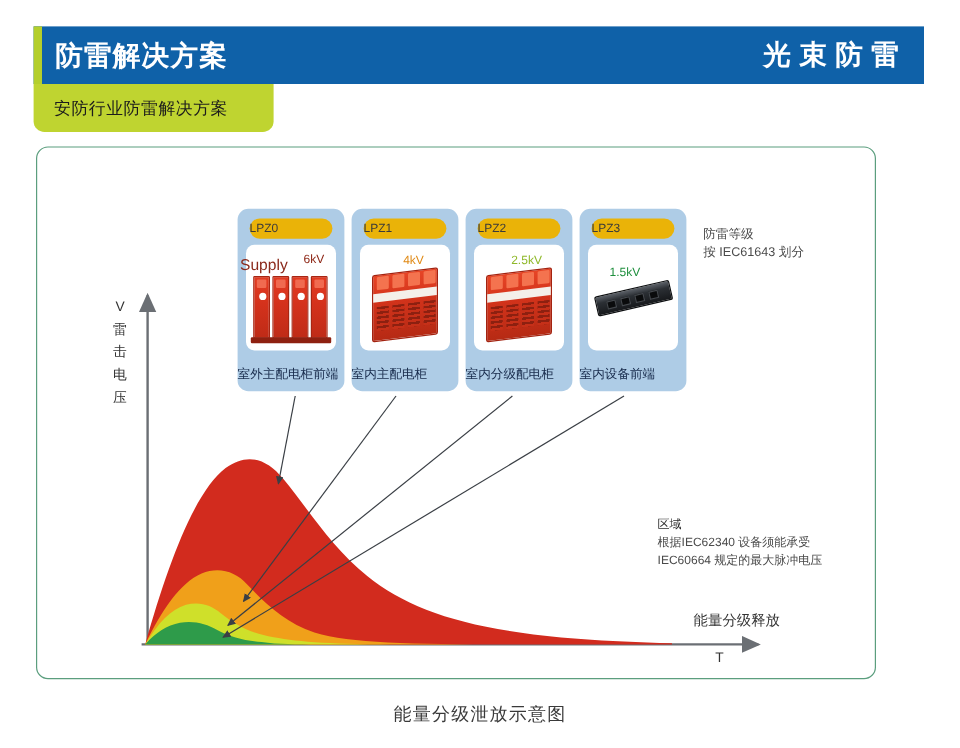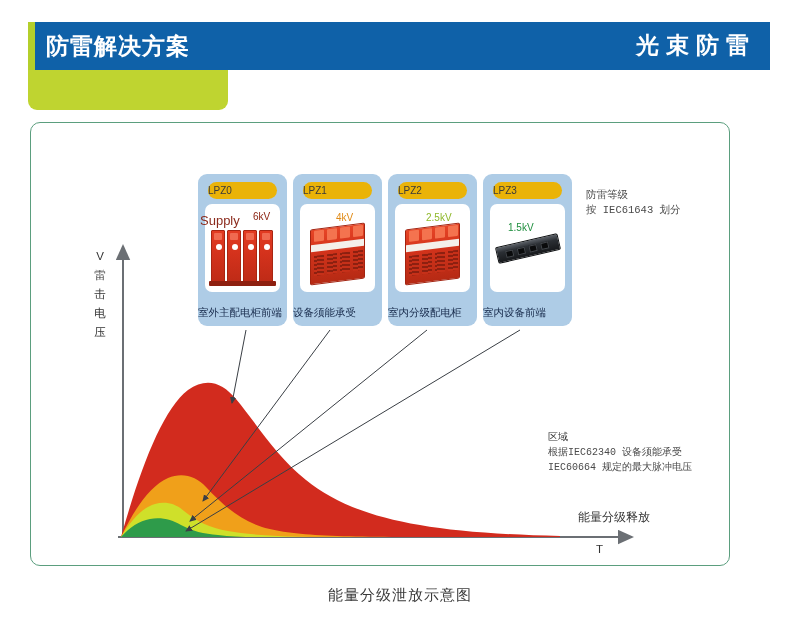--- a/index.html
+++ b/index.html
@@ -108,21 +108,21 @@
   .pdu{
     left:6px;top:36px;width:64px;height:17px;transform:rotate(-13deg);
     background:linear-gradient(180deg,#5c6168 0%,#2b2f34 35%,#17191c 100%);
     border:1px solid #0d0f11;box-sizing:border-box;border-radius:2px;
   }
   .pdu .sock{
     position:absolute;top:5px;width:8px;height:7px;background:#0a0b0c;border:1px solid #43474c;box-sizing:border-box;
   }
 
   
-  .note{position:absolute;color:#4a4a4a;font-family:Liberation Mono, monospace;}
+  .note{position:absolute;color:#4a4a4a;}
   .note-grade{left:586px;top:188px;font-size:10.5px;line-height:15px;}
   .note-zone{left:548px;top:430px;font-size:10px;line-height:15px;}
   .note-zone .hd{color:#2e2e2e;}
 
   .axis-y-label{
     position:absolute;left:92px;top:247px;width:16px;
     font-size:11.5px;color:#333;line-height:19px;text-align:center;
   }
   .axis-x-label{
     position:absolute;left:578px;top:509px;
@@ -145,20 +145,21 @@
 </head>
 <body>
 
 <div id="root">
 
   <div class="header-bar"></div>
   <div class="header-accent"></div>
   <div class="header-title">防雷解决方案</div>
   <div class="header-brand">光束防雷</div>
   <div class="subtab"></div>
+  <div class="subtab-label">安防行业防雷解决方案</div>
 
   <div class="frame"></div>
 
   <svg class="diagram" viewBox="0 0 800 623">
     <defs>
       <linearGradient id="busGrad" x1="0" y1="0" x2="1" y2="0">
         <stop offset="0%" stop-color="#8c2413"></stop>
         <stop offset="24%" stop-color="#b83c16"></stop>
         <stop offset="42%" stop-color="#e08a16"></stop>
         <stop offset="58%" stop-color="#c8c02a"></stop>
@@ -245,21 +246,21 @@
         <div class="cap" style="left:4px"></div>
           <div class="cap" style="left:17px"></div>
         <div class="cap" style="left:30px"></div>
           <div class="cap" style="left:43px"></div>
         <div class="grill" style="left:4px"></div>
           <div class="grill" style="left:17px"></div>
         <div class="grill" style="left:30px"></div>
           <div class="grill" style="left:43px"></div>
       </div>
     </div>
-    <div class="lpz-foot">设备须能承受</div>
+    <div class="lpz-foot">室内主配电柜</div>
   </div>
 
   <div class="lpz-card" style="left:388px">
     <div class="lpz-chip">LPZ2</div>
     <div class="lpz-white">
       <div class="spd spd2">
         <div class="body"></div>
           <div class="band"></div>
         <div class="cap" style="left:4px"></div>
           <div class="cap" style="left:17px"></div>

